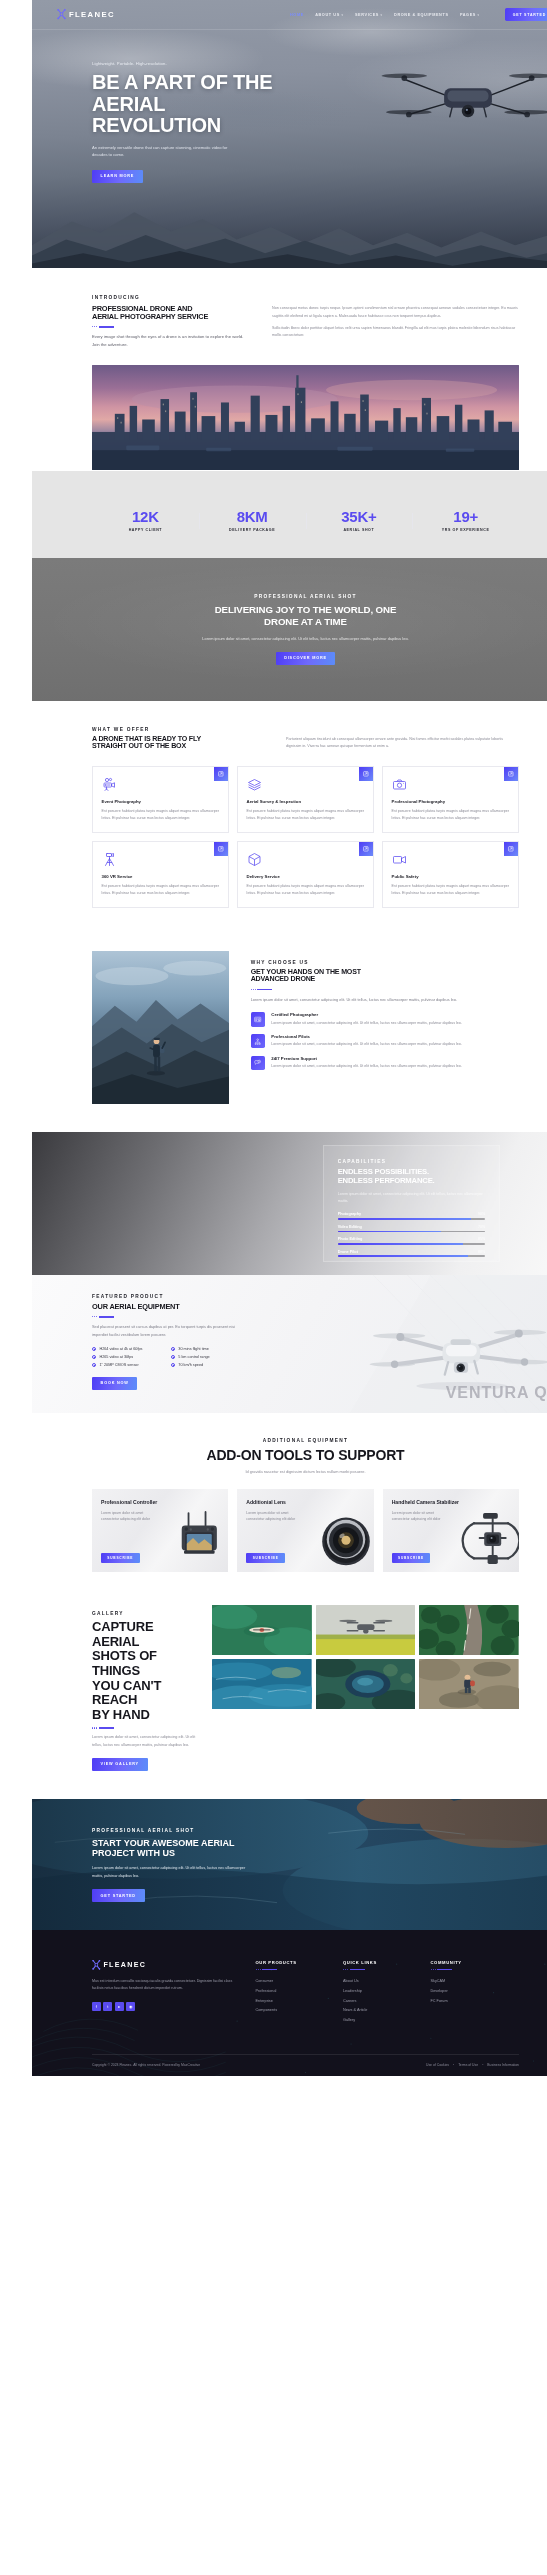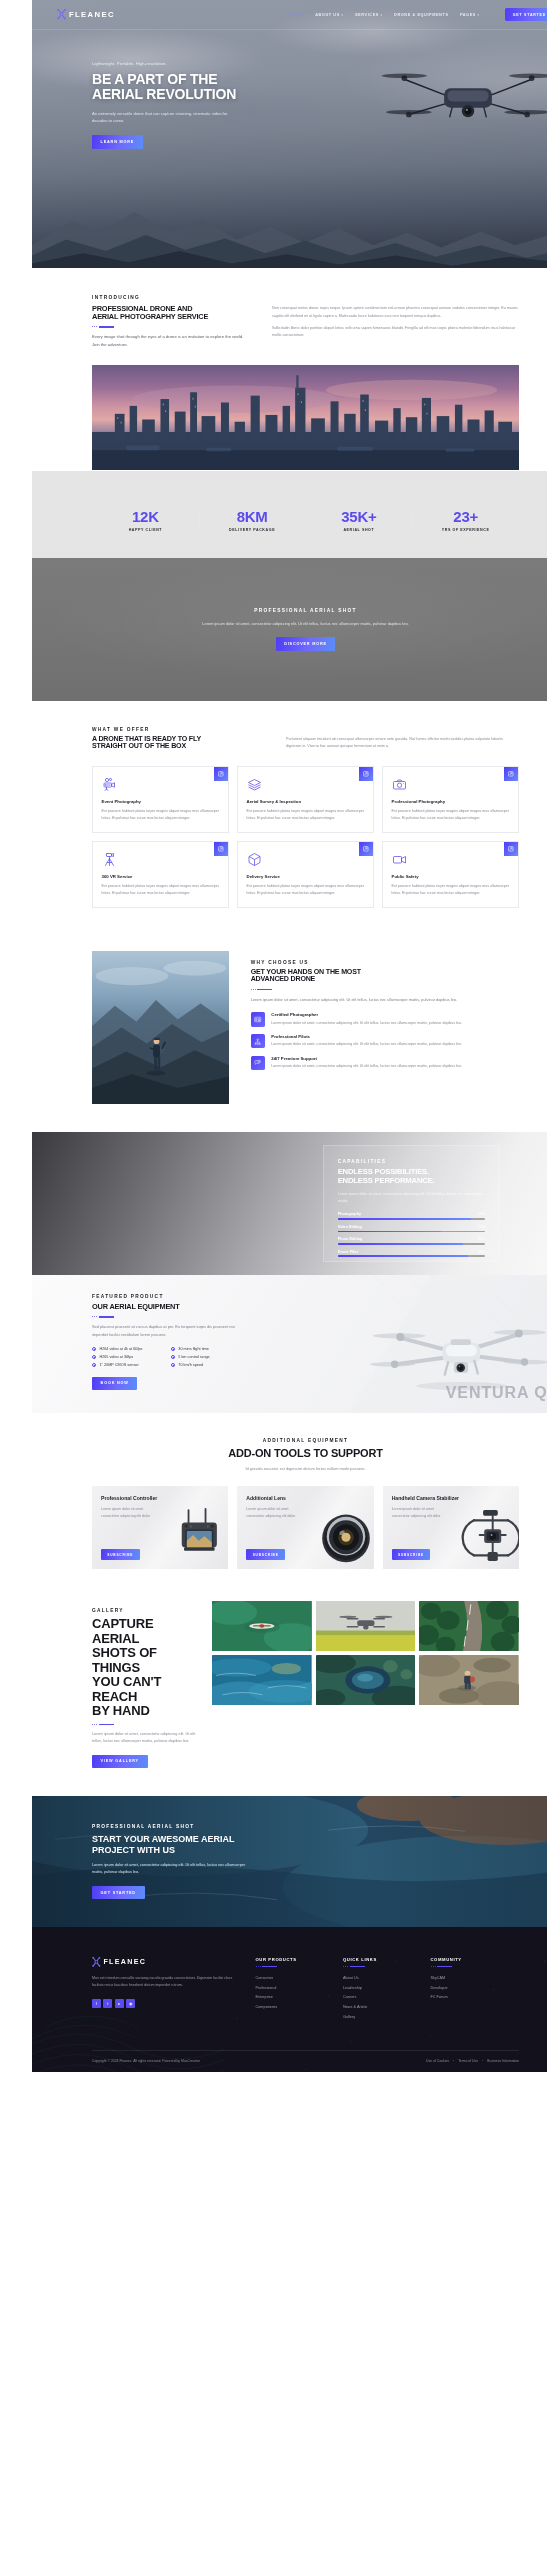--- a/index.html
+++ b/index.html
@@ -70,21 +70,21 @@
     text-transform:uppercase; display:flex; align-items:center; gap:1.7px; cursor:pointer;
   }
   .nav-link.active { color:#7b8dff; }
   .caret { font-size:2.9px; opacity:.85; }
   .nav-cta { margin-left:13.7px; }
   .nav-cta .btn { padding:4.6px 8px; font-size:3.5px; border-radius:1.7px; }
 
   .hero-inner { position:relative; z-index:5; padding:31px 0 0 60px; width:245px; }
   .hero-sub { color:#e9ecf2; font-size:4.2px; letter-spacing:0.1px; margin-bottom:6.3px; }
   .hero-h1 {
-    color:#ffffff; font-size:14px; font-weight:800; line-height:1.07;
+    color:#ffffff; font-size:20px; font-weight:800; line-height:1.07;
     letter-spacing:-0.2px; text-transform:uppercase;
     text-shadow:0 1.1px 4.6px rgba(20,25,35,.35);
   }
   .hero-p { color:#dfe3eb; font-size:4.1px; line-height:1.85; margin-top:7.4px; width:145px; }
   .hero-btn { margin-top:10.3px; }
 
   
   .drone-wrap { position:absolute; right:20px; top:55px; z-index:4; }
 
   
@@ -217,21 +217,21 @@
   }
   .feat-drone { position:absolute; right:26px; top:30px; z-index:3; }
   .feat-word {
     position:absolute; right:21.7px; bottom:11.4px; z-index:5;
     font-size:16px; font-weight:800; letter-spacing:0.9px;
     color:#a4a4ad; opacity:.75; text-transform:uppercase;
   }
 
   
   .sec-addon { padding:25px 60px 27px; text-align:center; background:#fff; }
-  .addon-h { font-size:11px; margin-top:4.6px; }
+  .addon-h { font-size:14px; margin-top:4.6px; }
   .addon-p { font-size:3.9px; color:#8a8a95; margin-top:6.3px; }
   .addon-grid { display:grid; grid-template-columns:repeat(3,1fr); gap:9px; margin-top:15px; text-align:left; }
   .addon-card {
     position:relative; height:83px; overflow:hidden; padding:9.7px 9px;
     background:linear-gradient(125deg,#f2f2f4 0%,#eaeaed 40%,#f6f6f7 60%,#e7e7ea 100%);
   }
   .addon-t { font-size:5.1px; font-weight:700; color:#20202a; line-height:1.25; position:relative; z-index:3; }
   .addon-d { font-size:3.5px; line-height:1.85; color:#8a8a95; margin-top:4.6px; width:56px; position:relative; z-index:3; }
   .addon-card .btn { position:absolute; left:9px; bottom:8.6px; z-index:3; padding:3.4px 6.3px; font-size:3.2px; }
   .addon-img { position:absolute; right:-3.4px; bottom:0; width:62px; height:68px; z-index:2; }
@@ -483,28 +483,32 @@
     </div>
     <div class="stat">
       <div class="stat-num">8KM</div>
       <div class="stat-label">DELIVERY PACKAGE</div>
     </div>
     <div class="stat">
       <div class="stat-num">35K+</div>
       <div class="stat-label">AERIAL SHOT</div>
     </div>
     <div class="stat">
-      <div class="stat-num">23+</div>
+      <div class="stat-num">19+</div>
       <div class="stat-label">YRS OF EXPERIENCE</div>
     </div>
   </section>
 
   <section class="band">
     <div class="band-inner">
       <div class="eyebrow light">PROFESSIONAL AERIAL SHOT</div>
+      <h2 class="band-h">
+        <span>DELIVERING JOY TO THE WORLD, ONE</span><br>
+        <span>DRONE AT A TIME</span>
+      </h2>
       <p class="band-p">Lorem ipsum dolor sit amet, consectetur adipiscing elit. Ut elit tellus, luctus nec ullamcorper mattis, pulvinar dapibus leo.</p>
       <button class="btn">DISCOVER MORE</button>
     </div>
   </section>
 
   <section class="sec-serv">
     <div class="serv-head">
       <div class="serv-head-l">
         <div class="eyebrow">WHAT WE OFFER</div>
         <h2 class="h-title serv-h">

